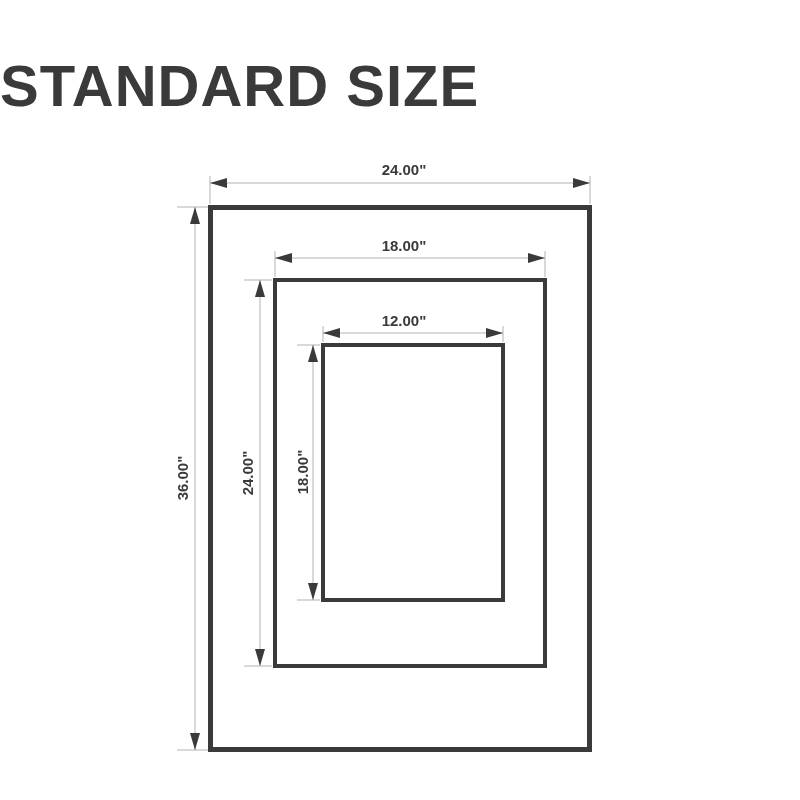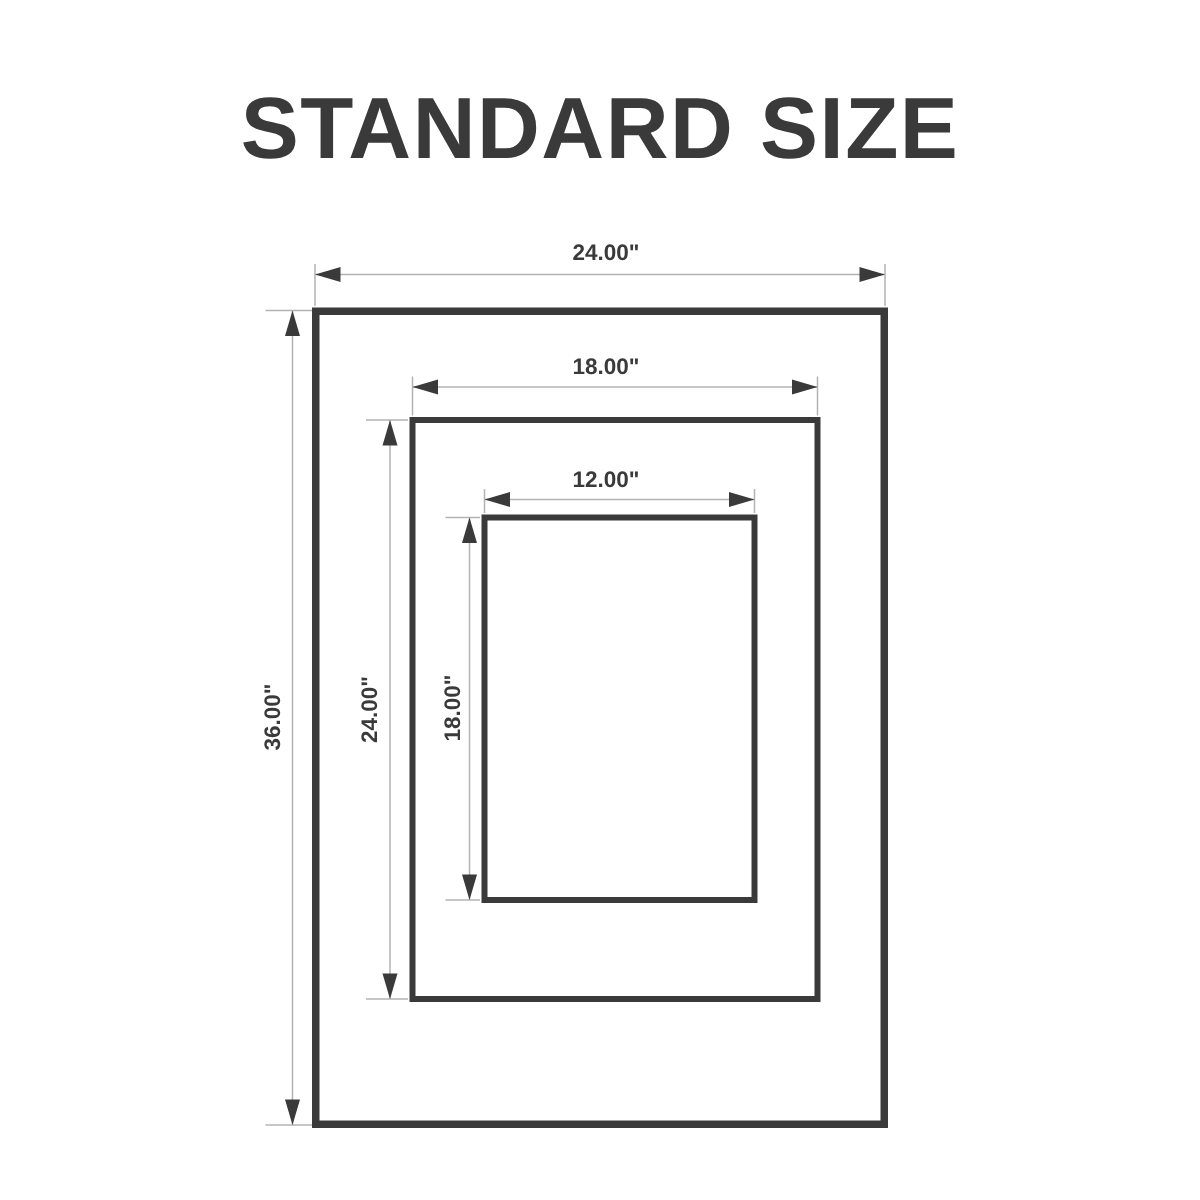--- a/index.html
+++ b/index.html
@@ -11,21 +11,21 @@
   .canvas{
     position:relative;
     width:800px;height:800px;
     background:var(--bg);
     overflow:hidden;
     font-family:"Liberation Sans", sans-serif;
   }
   .title{
     position:absolute;
     left:0;top:52px;width:100%;
-    text-align:center;
+    text-align:left;
     font-size:58px;
     font-weight:700;
     letter-spacing:1px;
     color:var(--stroke-dark);
   }
   .frame{
     position:absolute;
     box-sizing:border-box;
     background:transparent;
   }

